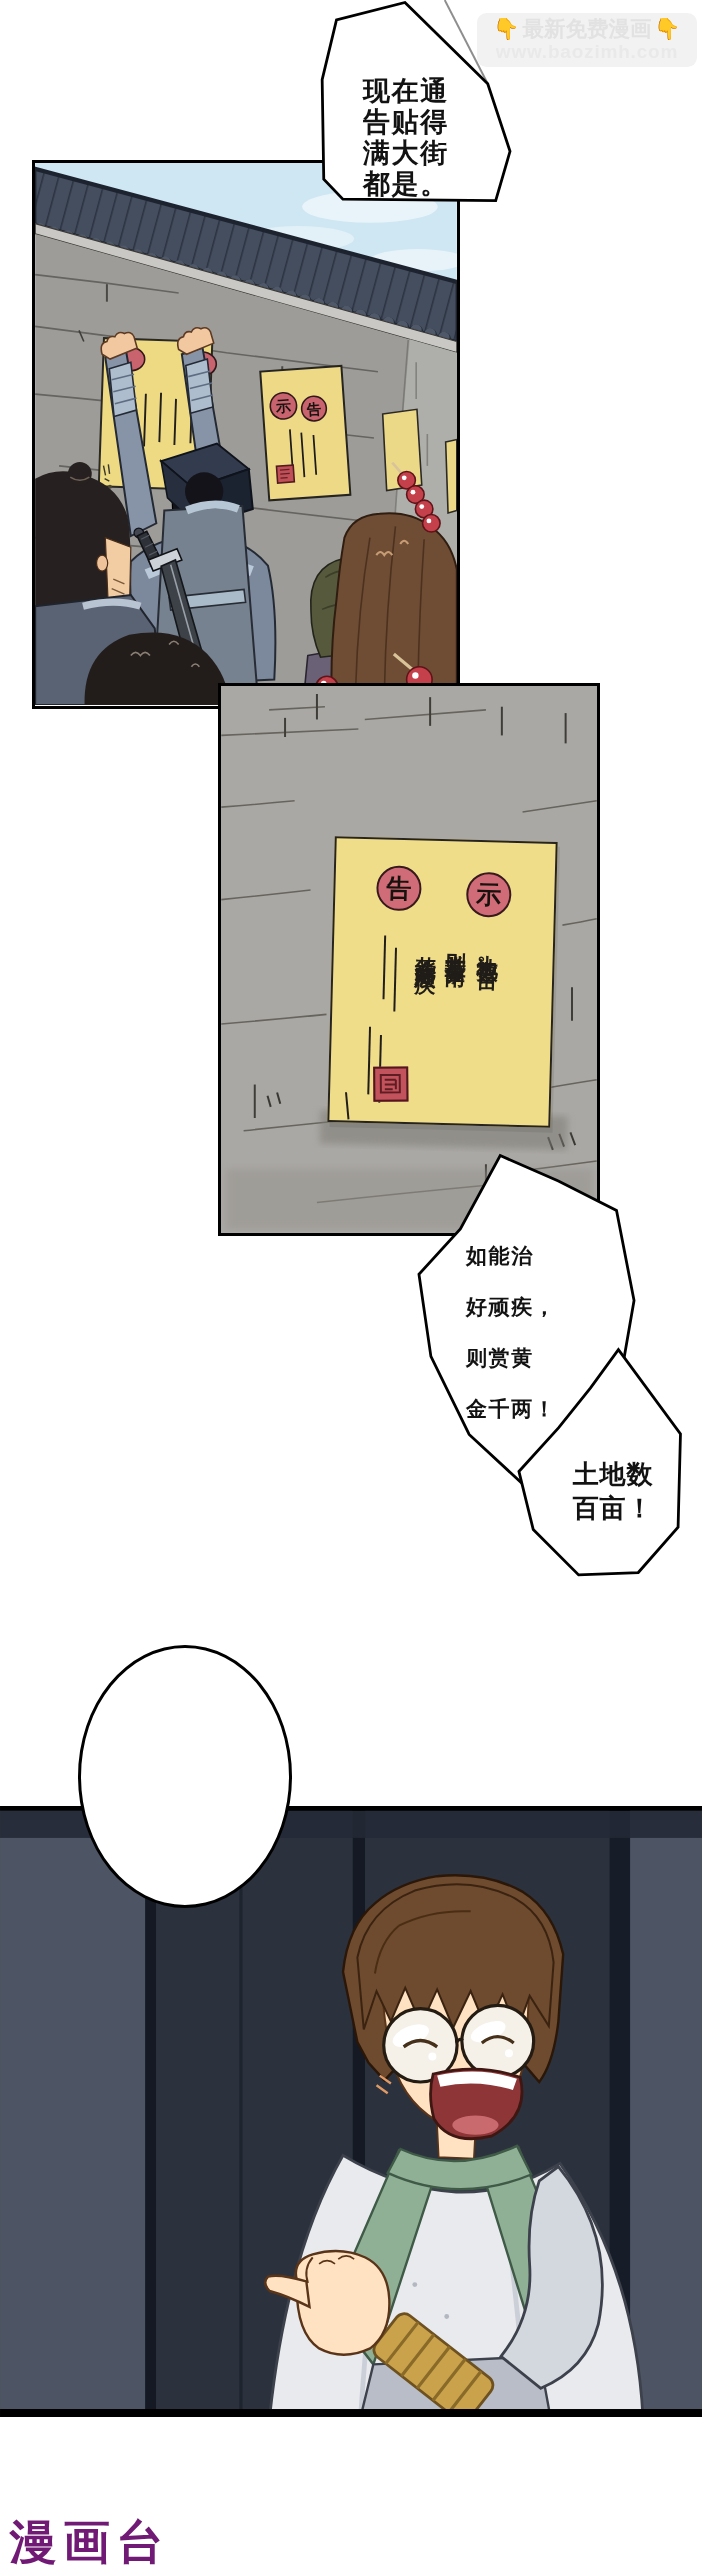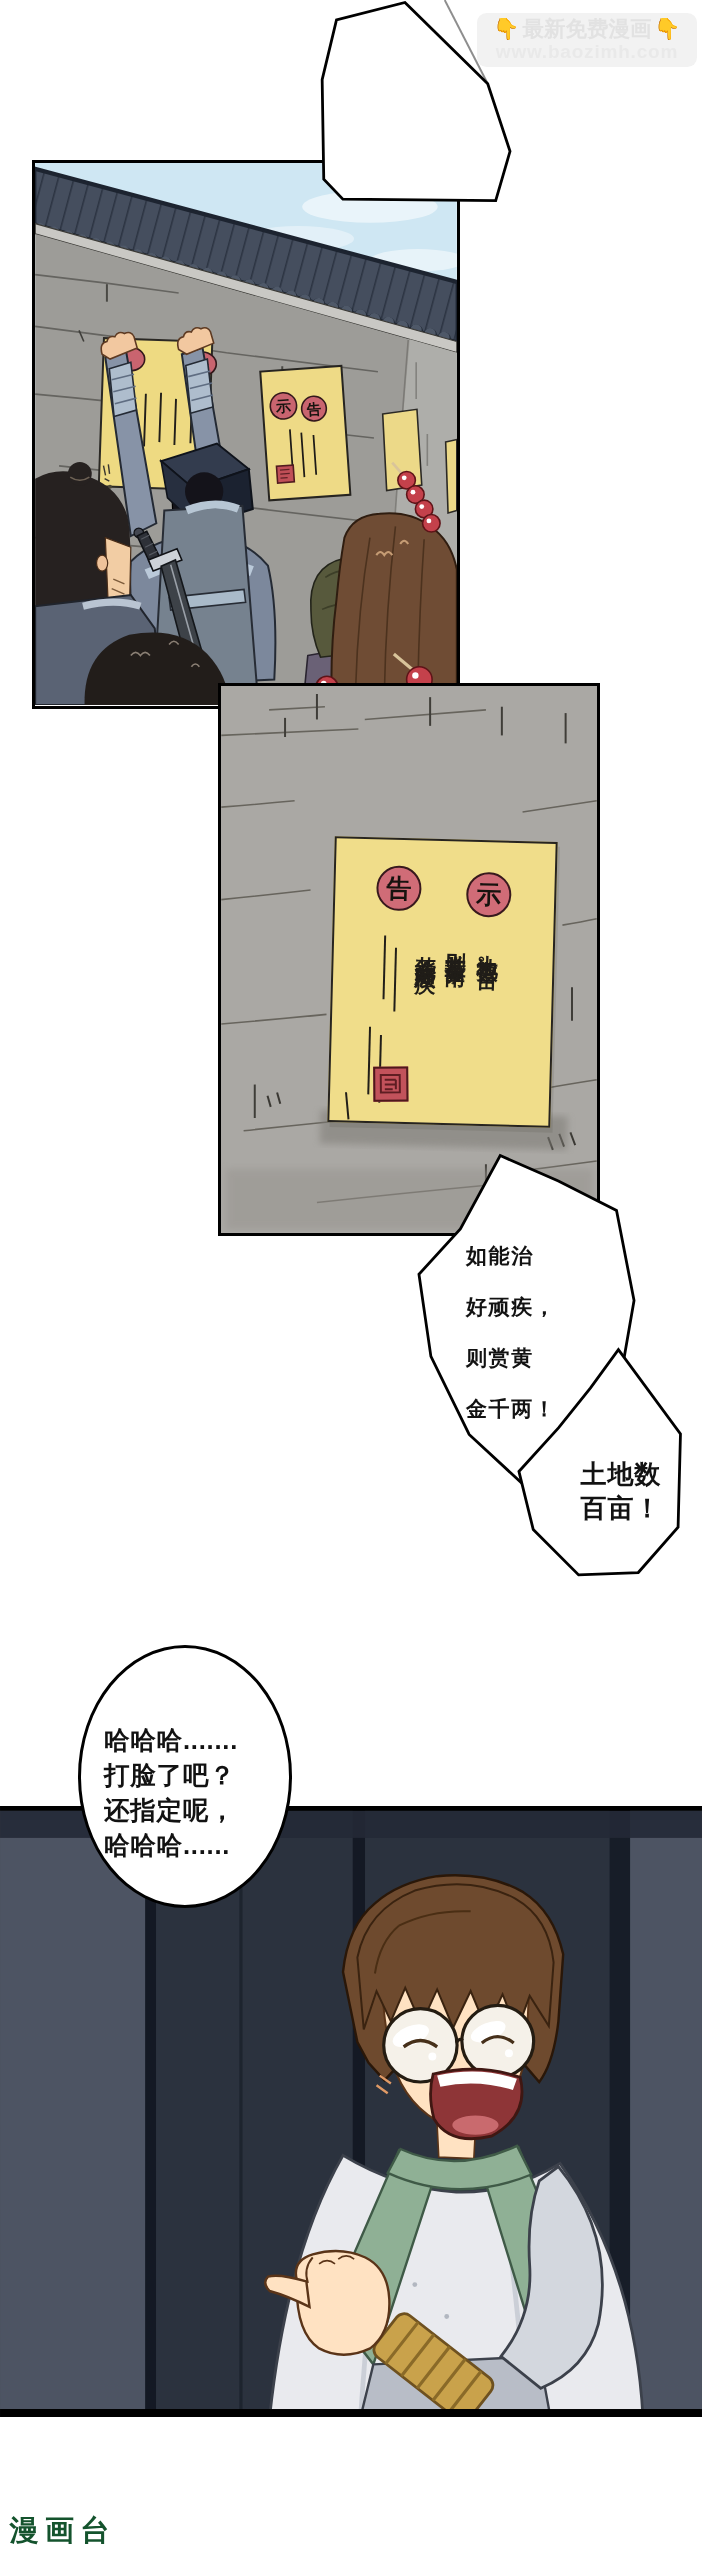--- a/index.html
+++ b/index.html
@@ -9,21 +9,21 @@
   .panel{position:absolute;border:3.2px solid #000;box-sizing:border-box;overflow:hidden;background:#fff;}
   .bubble-text{position:absolute;font-weight:700;color:#121212;white-space:pre-line;
         font-family:"Liberation Sans",sans-serif;}
   #wm-top{position:absolute;left:477px;top:12.8px;width:220px;height:54px;background:#f2f2f2;
         border-radius:9.6px;display:flex;flex-direction:column;align-items:center;justify-content:center;}
   #wm-top .row1{font-size:21.5px;font-weight:700;color:#e2e2e2;line-height:24px;display:flex;align-items:center;gap:3.2px;}
   #wm-top .row1 .hand{font-size:21px;color:#f6c344;}
   #wm-top .row2{font-size:19px;color:#e9e9e9;letter-spacing:0.8px;line-height:21px;font-weight:700;}
   #bubble4{position:absolute;left:78px;top:1645px;width:214px;height:263px;background:#fff;
         border:3.2px solid #000;border-radius:50%;box-sizing:border-box;}
-  #wm-bottom{position:absolute;left:9.6px;top:2511px;font-size:29px;color:#14532d;
+  #wm-bottom{position:absolute;left:9.6px;top:2511px;font-size:47px;color:#701a75;
         font-family:Liberation Serif, serif;letter-spacing:6.4px;font-weight:700;}
   
   #p2-notice{position:absolute;left:110px;top:153px;width:223px;height:286px;background:#f0dd8a;
         border:2.4px solid #272420;box-sizing:border-box;transform:rotate(1.5deg);
         box-shadow:2.4px 4.8px 0 rgba(60,55,40,0.12);}
   .seal{position:absolute;width:45px;height:45px;border-radius:50%;background:#d06c77;
         border:2.4px solid #38191d;box-sizing:border-box;display:flex;align-items:center;justify-content:center;
         font-size:25px;font-family:"Liberation Serif",serif;font-weight:700;color:#17120e;}
   .vcol{position:absolute;writing-mode:vertical-rl;text-orientation:upright;
         font-family:"Liberation Serif",serif;font-size:21px;letter-spacing:3.2px;color:#201d18;font-weight:600;}
@@ -209,20 +209,24 @@
             </g>
         </g>
       </g>
     </svg>
   </div>
 
   <svg class="abs" style="left:315px;top:0;" width="199" height="204" viewBox="0 0 250 256">
     <line x1="163" y1="0" x2="217" y2="105" stroke="#8e8e8e" stroke-width="2.5"></line>
     <polygon points="113,3 217,105 245,190 227,252 35,250 11,225 9,100 27,25" fill="#ffffff" stroke="#000000" stroke-width="3.5"></polygon>
   </svg>
+  <div class="bubble-text" style="left:363px;top:76px;font-size:27px;line-height:31px;letter-spacing:1.6px;">现在通
+告贴得
+满大街
+都是。</div>
 
   <div class="panel" style="left:218px;top:683px;width:382px;height:553px;background:#aaa8a4;">
     <svg class="abs" style="left:0;top:0;" width="376" height="546" viewBox="0 0 471 685">
       <defs>
           <filter id="soft2">
             <feGaussianBlur stdDeviation="5"></feGaussianBlur>
           </filter>
         </defs>
       <rect width="471" height="685" fill="#aaa8a4"></rect>
       <g stroke="#5c5951" stroke-width="2" fill="none" opacity="0.85">
@@ -286,21 +290,21 @@
     <polygon points="117,13 190,45 263,82 285,195 265,310 225,390 145,425 78,363 30,265 15,162 67,105" fill="#ffffff" stroke="#000000" stroke-width="3.5"></polygon>
   </svg>
   <div class="bubble-text" style="left:466px;top:1230px;font-size:21px;line-height:51px;letter-spacing:1.6px;">如能治
 好顽疾，
 则赏黄
 金千两！</div>
 
   <svg class="abs" style="left:503px;top:1340px;" width="191" height="243" viewBox="0 0 240 305">
     <polygon points="145,12 223,118 220,235 170,292 95,295 38,238 20,165 70,110 110,60" fill="#ffffff" stroke="#000000" stroke-width="3.5"></polygon>
   </svg>
-  <div class="bubble-text" style="left:565px;top:1457px;font-size:26px;line-height:34px;width:96px;text-align:right;letter-spacing:0.8px;">土地数
+  <div class="bubble-text" style="left:565px;top:1457px;font-size:26px;line-height:34px;width:96px;text-align:center;letter-spacing:0.8px;">土地数
 百亩！</div>
 
   <div class="abs" style="left:0;top:1806px;width:702px;height:611px;overflow:hidden;">
     <svg width="702" height="611" viewBox="0 0 880 766">
       <rect width="880" height="766" fill="#39414f"></rect>
       <rect x="0" y="0" width="182" height="766" fill="#4d5463"></rect>
       <rect x="182" y="0" width="14" height="766" fill="#141924"></rect>
       <rect x="196" y="0" width="246" height="766" fill="#2b323e"></rect>
       <rect x="300" y="0" width="4" height="766" fill="#1d242e"></rect>
       <rect x="442" y="0" width="16" height="766" fill="#141924"></rect>
@@ -352,21 +356,17 @@
         <path d="M543,336 Q600,322 652,340 Q664,388 616,414 Q564,426 544,392 Q536,362 543,336 Z" fill="#8e3537" stroke="#3f1712" stroke-width="3.5"></path>
         <path d="M548,338 Q600,326 648,342 L643,356 Q598,342 552,352 Z" fill="#ffffff"></path>
         <ellipse cx="596" cy="400" rx="30" ry="13" fill="#c96a6e" stroke="#8e3537" stroke-width="2"></ellipse>
       </g>
       <rect x="0" y="0" width="880" height="6" fill="#000000"></rect>
       <rect x="0" y="756" width="880" height="10" fill="#000000"></rect>
     </svg>
   </div>
 
   <div id="bubble4"></div>
-  <div class="bubble-text" style="left:104px;top:1723px;font-size:25.5px;line-height:35px;letter-spacing:0.8px;">哈哈哈.......
-打脸了吧？
-还指定呢，
-哈哈哈......</div>
 
   <div id="wm-bottom">漫画台</div>
 
 </div>
 
 
 </body></html>

